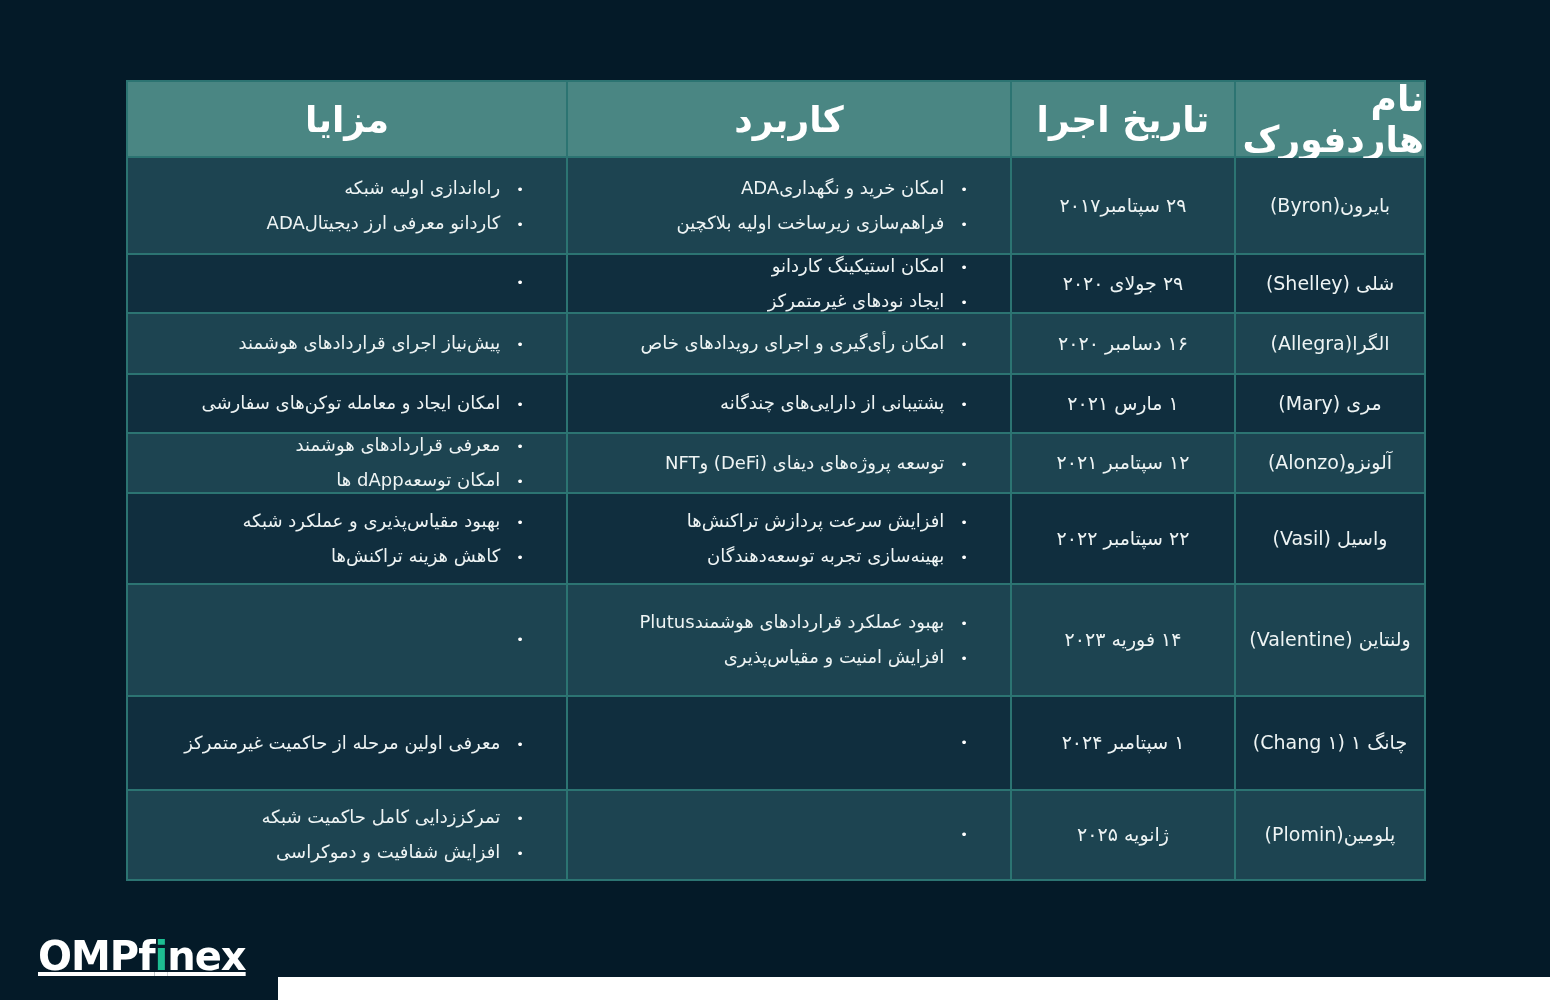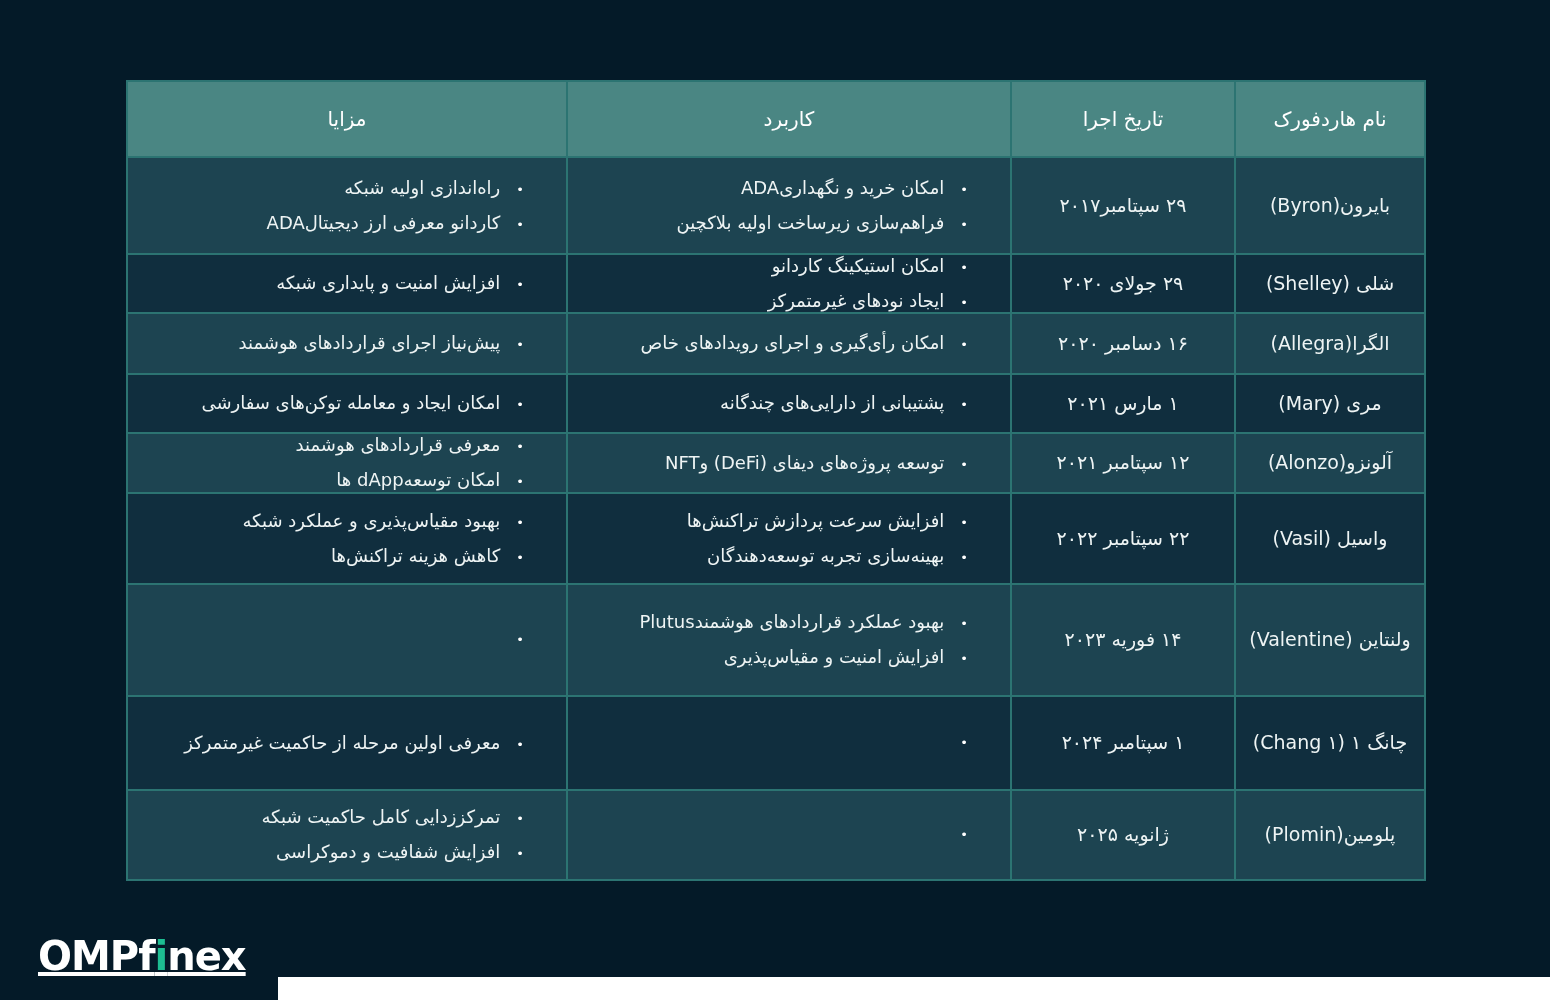--- a/index.html
+++ b/index.html
@@ -16,21 +16,21 @@
     grid-template-rows:74px 95px 57px 59px 57px 58px 89px 110px 92px 88px;
     gap:2px;
     direction:rtl;
     background:#2c7472;
     border:2px solid #2c7472;
   }
   .row{display:contents;}
   .th{
     background:#4a8683;color:#ffffff;
     display:flex;align-items:center;justify-content:center;
-    font-size:20px;font-weight:400;
+    font-size:36px;font-weight:700;
   }
   .cell{color:#eef4f4;}
   .shade-light{background:#1d4451;}
   .shade-dark{background:#102e3e;}
   .c-center{
     display:flex;align-items:center;justify-content:center;
     text-align:center;font-size:19px;line-height:1.45;padding:20px 10px;
   }
   .c-list{
     display:flex;flex-direction:column;justify-content:center;
@@ -87,21 +87,20 @@
           <span class="bullet">•</span>
           <span>امکان استیکینگ کاردانو</span>
         </div>
         <div class="item">
           <span class="bullet">•</span>
           <span>ایجاد نودهای غیرمتمرکز</span>
         </div>
       </div><div class="cell c-list shade-dark">
         <div class="item">
           <span class="bullet">•</span>
-          <span>افزایش امنیت و پایداری شبکه</span>
         </div>
       </div></div>
     <div class="row"><div class="cell c-center shade-light">الگرا(Allegra)</div><div class="cell c-center shade-light">۱۶ دسامبر ۲۰۲۰</div><div class="cell c-list shade-light">
         <div class="item">
           <span class="bullet">•</span>
           <span>امکان رأی‌گیری و اجرای رویدادهای خاص</span>
         </div>
       </div><div class="cell c-list shade-light">
         <div class="item">
           <span class="bullet">•</span>

